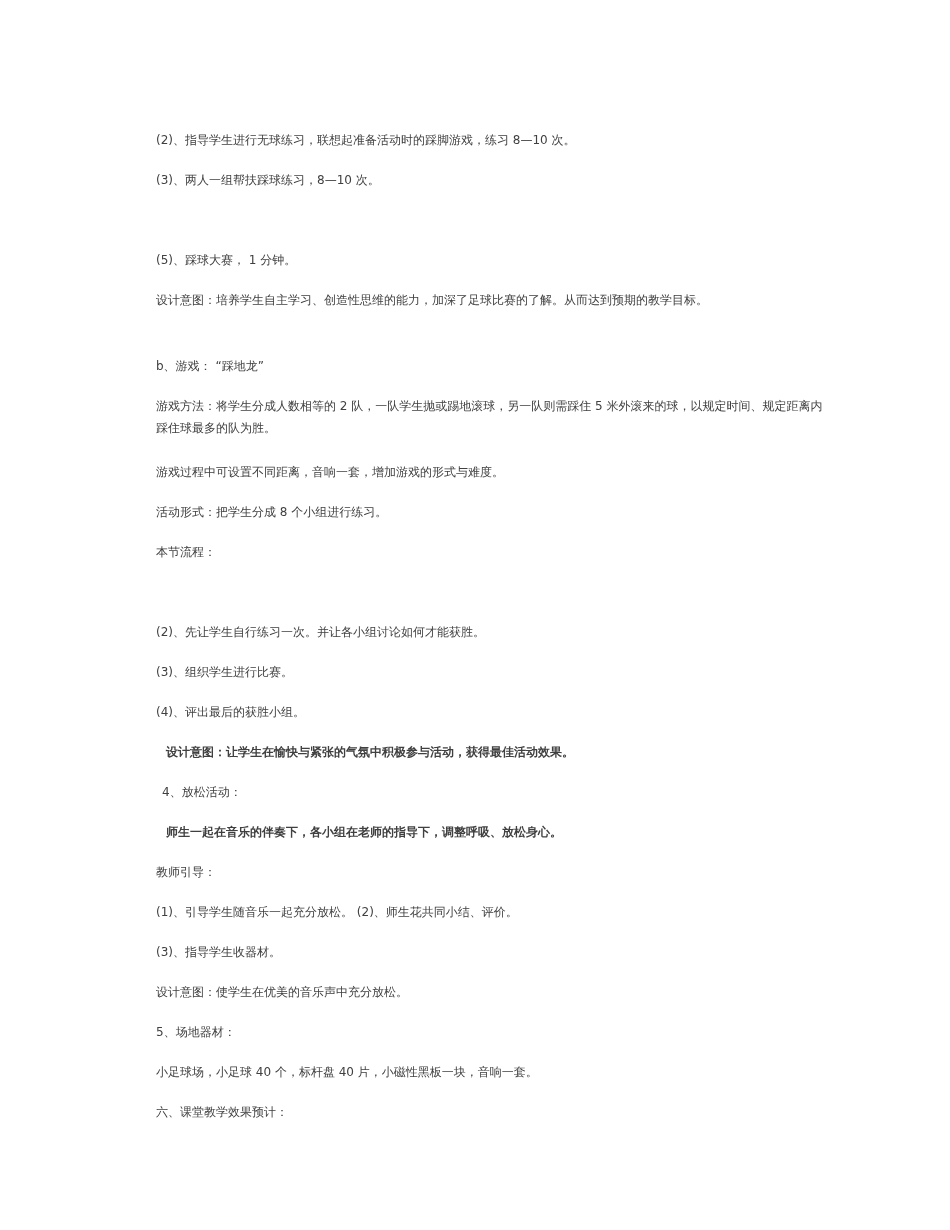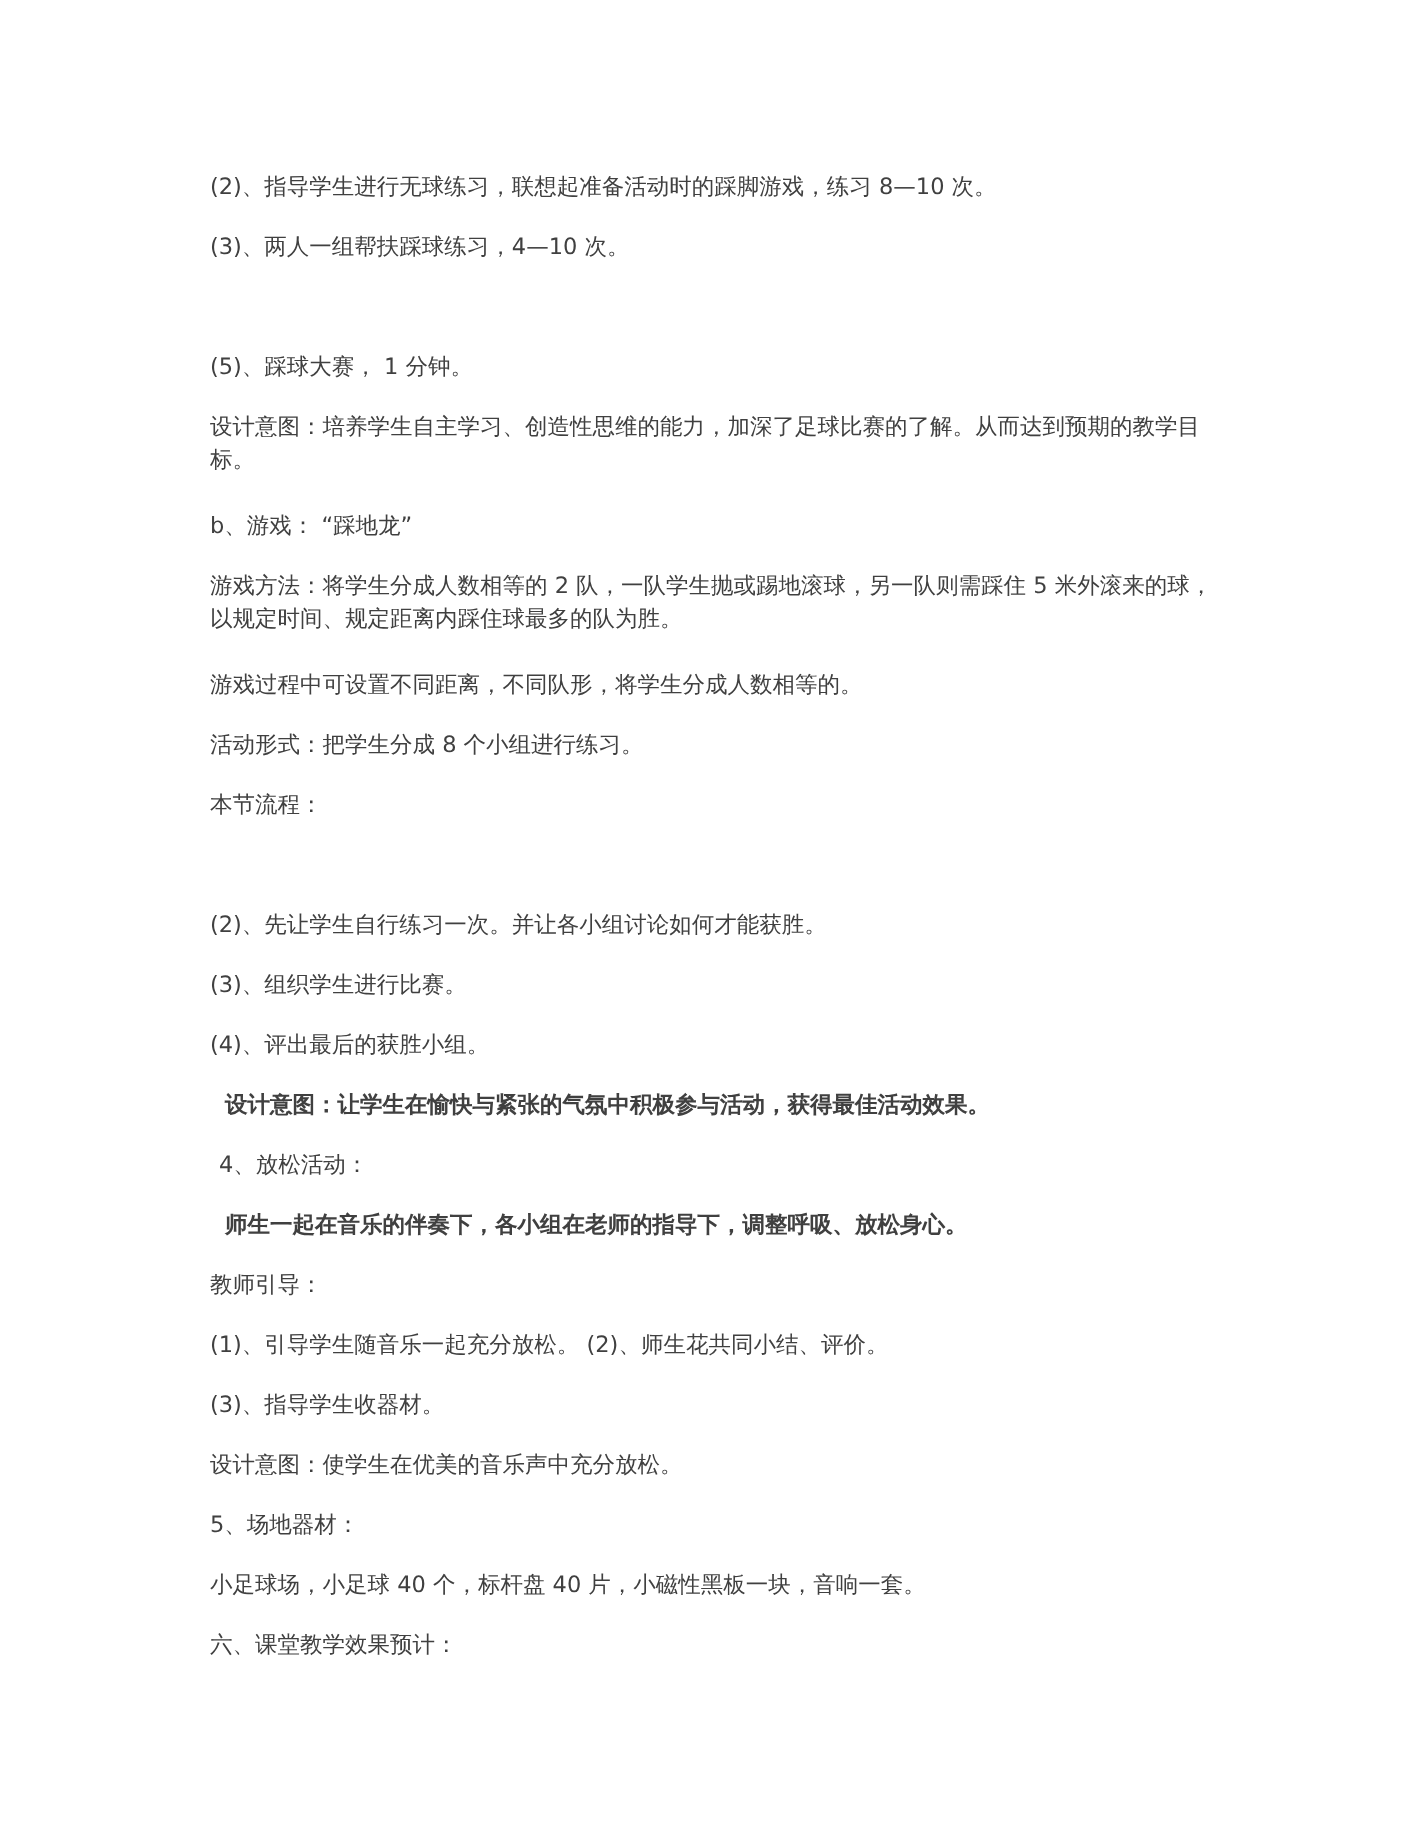--- a/index.html
+++ b/index.html
@@ -19,40 +19,40 @@
       position: absolute;
       left: 0;
       top: 0;
       width: 950px;
       height: 1230px;
     }
     .para {
       position: absolute;
       left: 140px;
       width: 675px;
-      font-size: 15px;
+      font-size: 12px;
       line-height: 22px;
-      margin: 0;
+      margin: 16px;
       white-space: normal;
       letter-spacing: 0px;
     }
     .indent1 { left: 150px; font-weight: bold; }
     .indent2 { left: 146px; }
   </style>
 </head>
 <body>
 
 <div class="page">
   <p class="para" style="top:113px">(2)、指导学生进行无球练习，联想起准备活动时的踩脚游戏，练习 8—10 次。</p>
-  <p class="para" style="top:153px">(3)、两人一组帮扶踩球练习，4—10 次。</p>
+  <p class="para" style="top:153px">(3)、两人一组帮扶踩球练习，8—10 次。</p>
   <p class="para" style="top:233px">(5)、踩球大赛， 1 分钟。</p>
   <p class="para" style="top:339px">b、游戏： “踩地龙”</p>
   <p class="para" style="top:273px">设计意图：培养学生自主学习、创造性思维的能力，加深了足球比赛的了解。从而达到预期的教学目标。</p>
   <p class="para" style="top:379px">游戏方法：将学生分成人数相等的 2 队，一队学生抛或踢地滚球，另一队则需踩住 5 米外滚来的球，以规定时间、规定距离内踩住球最多的队为胜。</p>
-  <p class="para" style="top:445px">游戏过程中可设置不同距离，不同队形，将学生分成人数相等的。</p>
+  <p class="para" style="top:445px">游戏过程中可设置不同距离，音响一套，增加游戏的形式与难度。</p>
   <p class="para" style="top:485px">活动形式：把学生分成 8 个小组进行练习。</p>
   <p class="para" style="top:525px">本节流程：</p>
   <p class="para" style="top:605px">(2)、先让学生自行练习一次。并让各小组讨论如何才能获胜。</p>
   <p class="para" style="top:645px">(3)、组织学生进行比赛。</p>
   <p class="para" style="top:685px">(4)、评出最后的获胜小组。</p>
   <p class="para indent1" style="top:725px">设计意图：让学生在愉快与紧张的气氛中积极参与活动，获得最佳活动效果。</p>
   <p class="para indent2" style="top:765px">4、放松活动：</p>
   <p class="para" style="top:845px">教师引导：</p>
   <p class="para indent1" style="top:805px">师生一起在音乐的伴奏下，各小组在老师的指导下，调整呼吸、放松身心。</p>
   <p class="para" style="top:885px">(1)、引导学生随音乐一起充分放松。 (2)、师生花共同小结、评价。</p>

